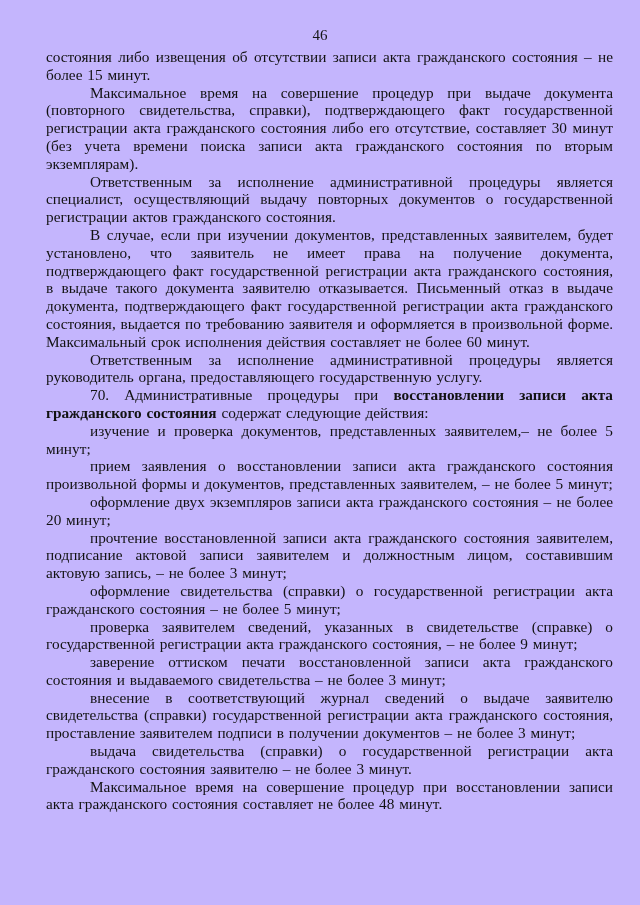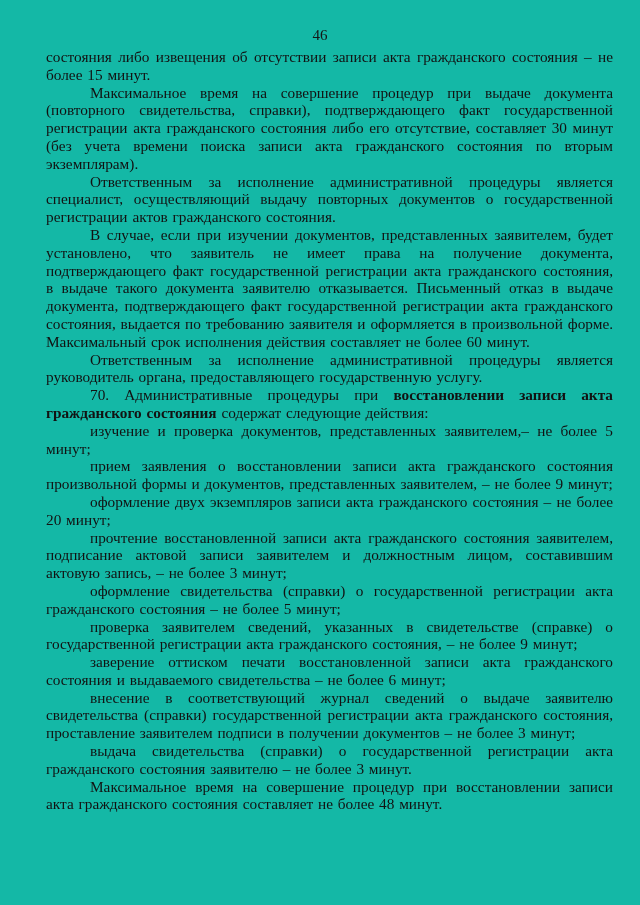--- a/index.html
+++ b/index.html
@@ -4,21 +4,21 @@
 <style>
   html, body {
     margin: 0;
     padding: 0;
     background: #ffffff;
   }
   .page {
     position: relative;
     width: 640px;
     height: 905px;
-    background: #14b8a6;
+    background: #c4b5fd;
     color: #121212;
     font-family: "Liberation Serif", "DejaVu Serif", serif;
     overflow: hidden;
     box-sizing: border-box;
   }
   .page-number {
     text-align: center;
     font-size: 15px;
     padding-top: 27px;
     padding-bottom: 4px;
@@ -51,23 +51,23 @@
   <div class="page-number">46</div>
 
   <div class="content">
     <p class="no-indent">состояния либо извещения об отсутствии записи акта гражданского состояния – не более 15 минут.</p>
     <p>Максимальное время на совершение процедур при выдаче документа (повторного свидетельства, справки), подтверждающего факт государственной регистрации акта гражданского состояния либо его отсутствие, составляет 30 минут (без учета времени поиска записи акта гражданского состояния по вторым экземплярам).</p>
     <p>Ответственным за исполнение административной процедуры является специалист, осуществляющий выдачу повторных документов о государственной регистрации актов гражданского состояния.</p>
     <p>В случае, если при изучении документов, представленных заявителем, будет установлено, что заявитель не имеет права на получение документа, подтверждающего факт государственной регистрации акта гражданского состояния, в выдаче такого документа заявителю отказывается. Письменный отказ в выдаче документа, подтверждающего факт государственной регистрации акта гражданского состояния, выдается по требованию заявителя и оформляется в произвольной форме. Максимальный срок исполнения действия составляет не более 60 минут.</p>
     <p>Ответственным за исполнение административной процедуры является руководитель органа, предоставляющего государственную услугу.</p>
     <p><span>70. Административные процедуры при </span><b>восстановлении записи акта гражданского состояния</b><span> содержат следующие действия:</span></p>
     <p>изучение и проверка документов, представленных заявителем,– не более 5 минут;</p>
-    <p>прием заявления о восстановлении записи акта гражданского состояния произвольной формы и документов, представленных заявителем, – не более 9 минут;</p>
+    <p>прием заявления о восстановлении записи акта гражданского состояния произвольной формы и документов, представленных заявителем, – не более 5 минут;</p>
     <p>оформление двух экземпляров записи акта гражданского состояния – не более 20 минут;</p>
     <p>прочтение восстановленной записи акта гражданского состояния заявителем, подписание актовой записи заявителем и должностным лицом, составившим актовую запись, – не более 3 минут;</p>
     <p>оформление свидетельства (справки) о государственной регистрации акта гражданского состояния – не более 5 минут;</p>
     <p>проверка заявителем сведений, указанных в свидетельстве (справке) о государственной регистрации акта гражданского состояния, – не более 9 минут;</p>
-    <p>заверение оттиском печати восстановленной записи акта гражданского состояния и выдаваемого свидетельства – не более 6 минут;</p>
+    <p>заверение оттиском печати восстановленной записи акта гражданского состояния и выдаваемого свидетельства – не более 3 минут;</p>
     <p>внесение в соответствующий журнал сведений о выдаче заявителю свидетельства (справки) государственной регистрации акта гражданского состояния, проставление заявителем подписи в получении документов – не более 3 минут;</p>
     <p>выдача свидетельства (справки) о государственной регистрации акта гражданского состояния заявителю – не более 3 минут.</p>
     <p>Максимальное время на совершение процедур при восстановлении записи акта гражданского состояния составляет не более 48 минут.</p>
   </div>
 </div>
 
 </body></html>

